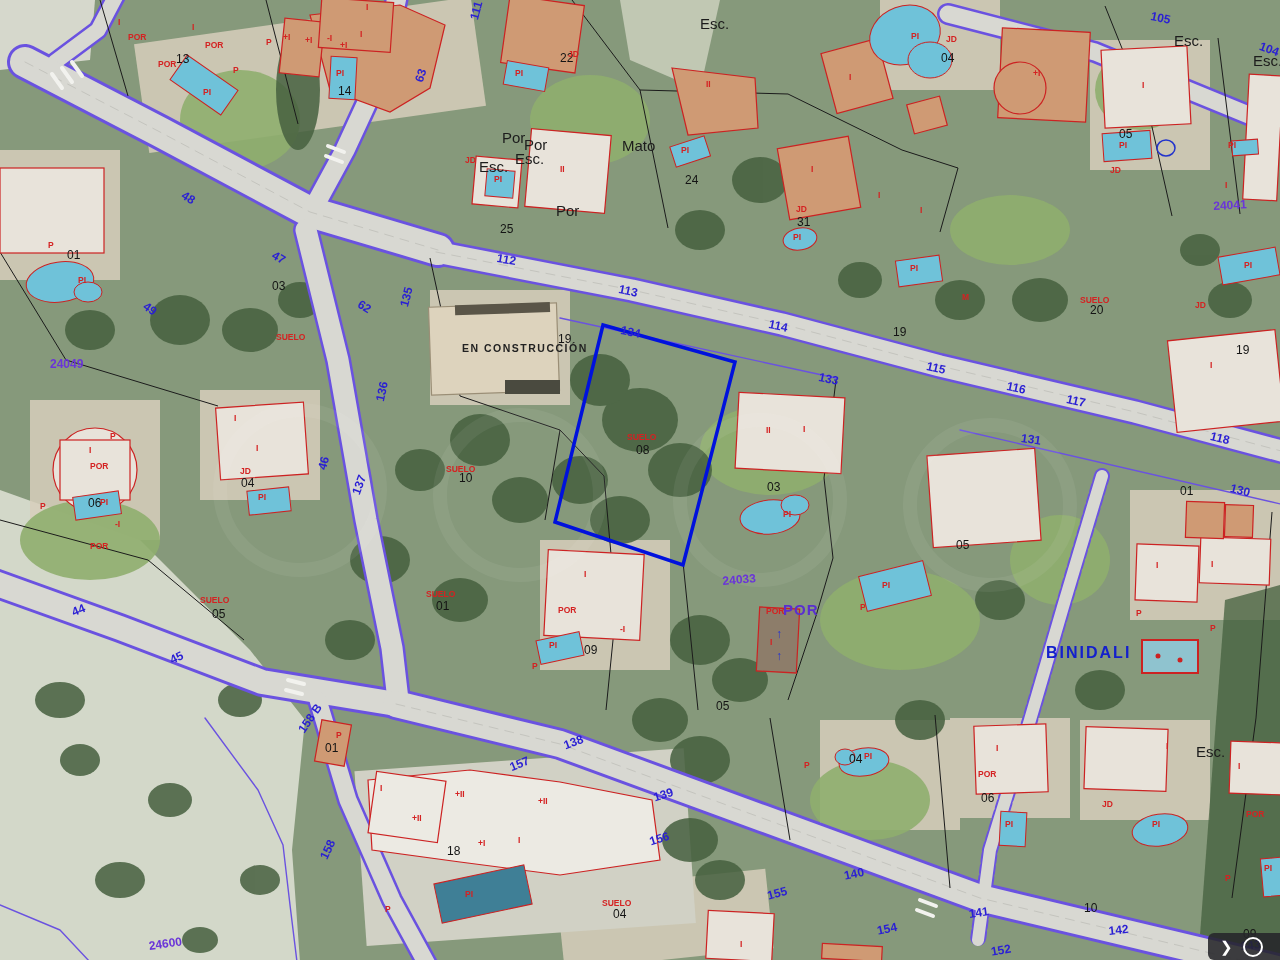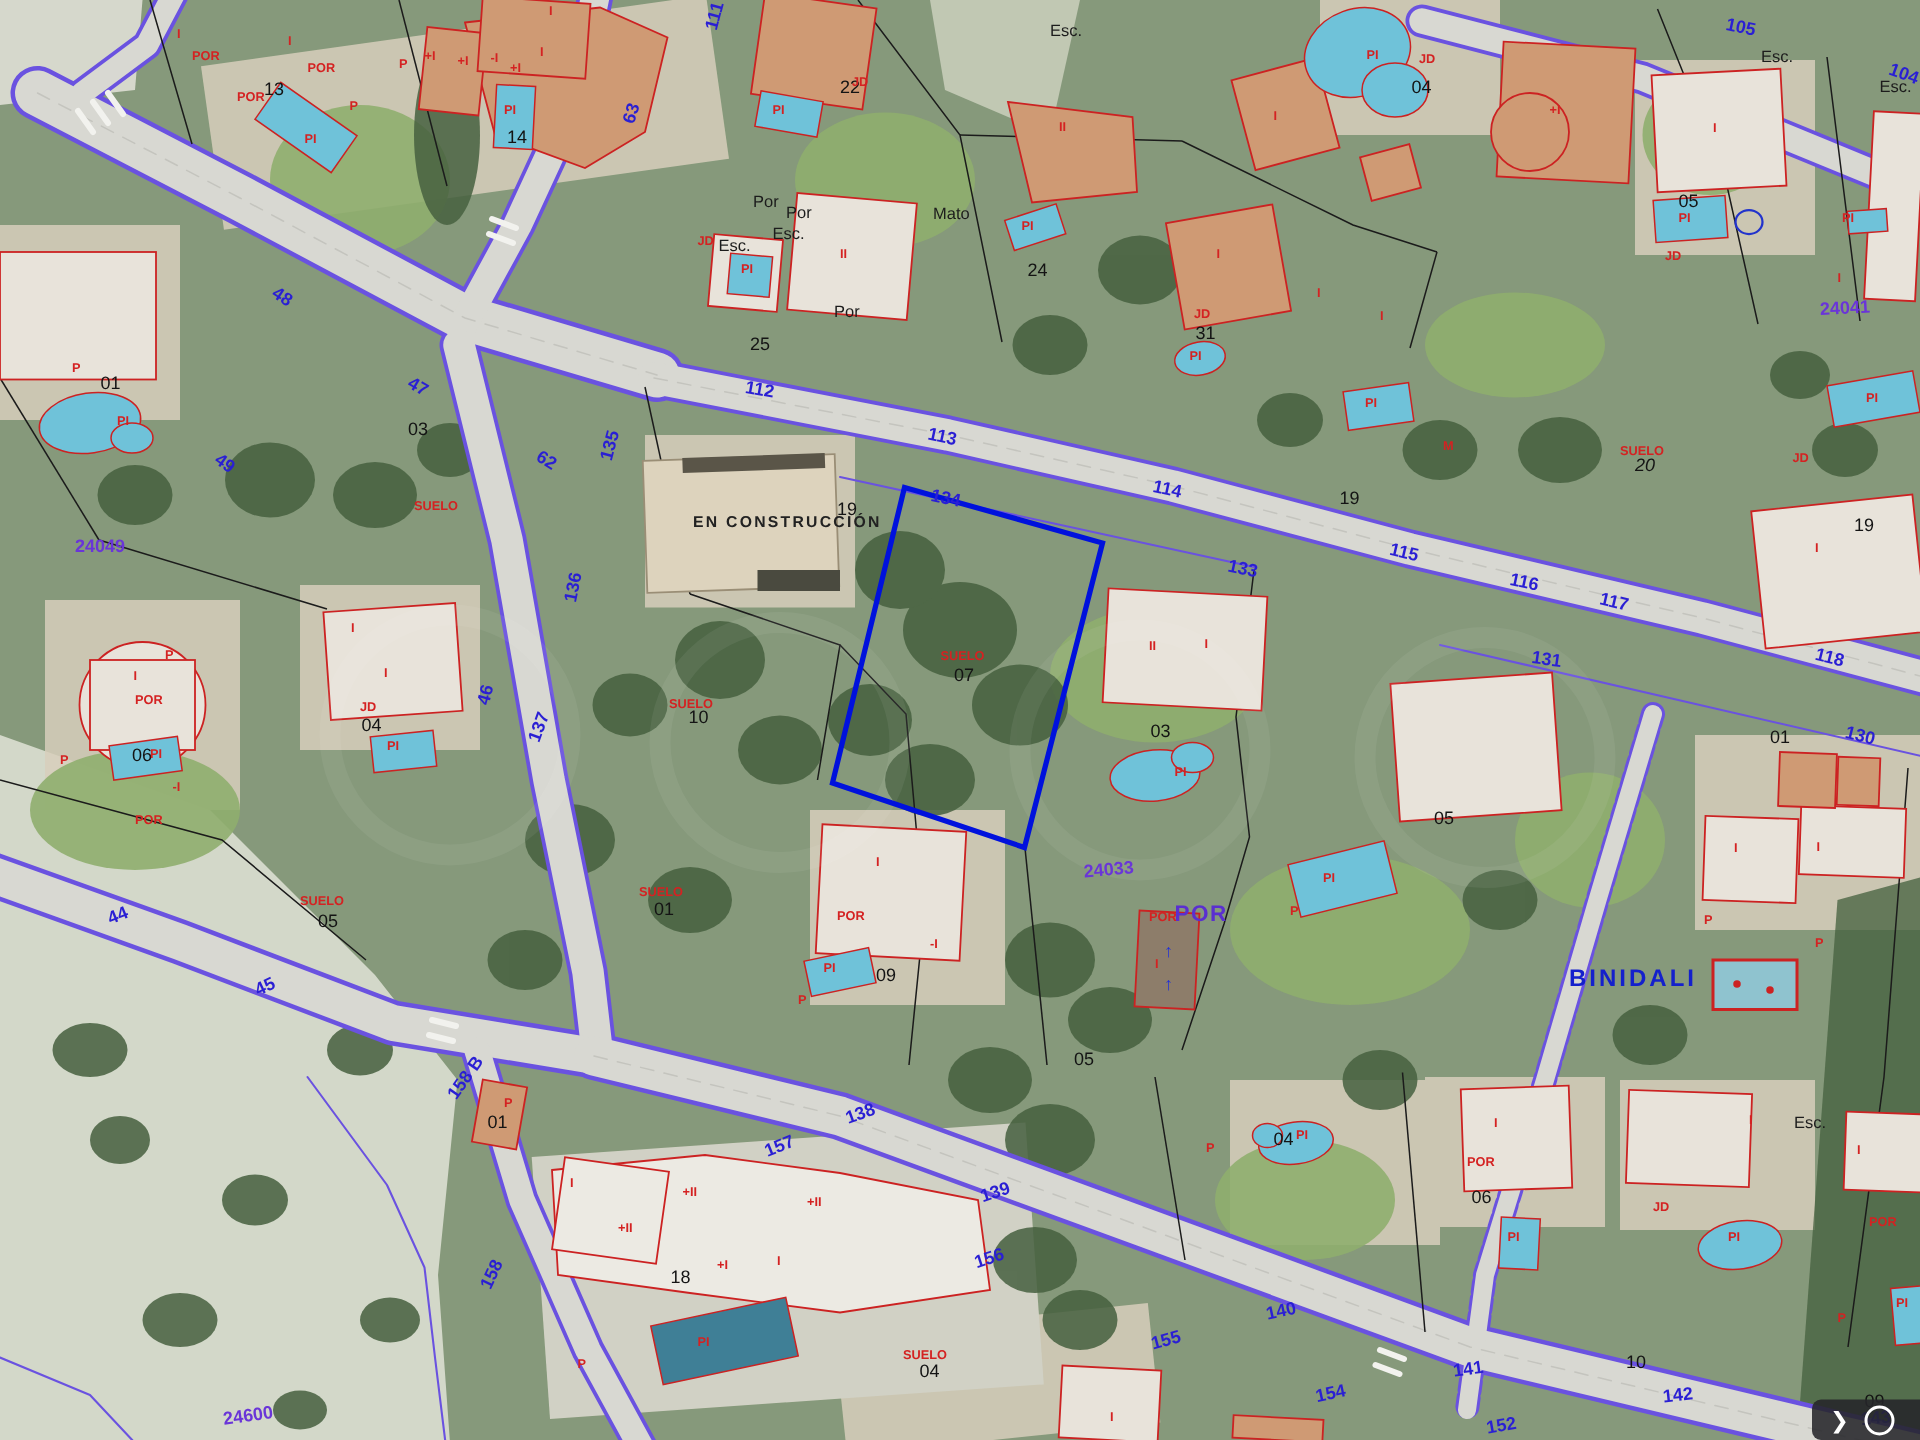--- a/index.html
+++ b/index.html
@@ -4,21 +4,21 @@
 <style>
   html,body{margin:0;padding:0;background:#222;}
   #stage{position:relative;width:1280px;height:960px;overflow:hidden;
          background:#86997b;font-family:"Liberation Sans","DejaVu Sans",sans-serif;}
   #decor{position:absolute;left:0;top:0;}
   #labels{position:absolute;left:0;top:0;width:1280px;height:960px;pointer-events:none;}
   .lbl{position:absolute;white-space:nowrap;line-height:1;transform-origin:left top;}
   .lbl-road{color:#2a1fd4;font-size:12px;font-weight:bold;}
   .lbl-ref{color:#6a35d8;font-size:12px;font-weight:bold;}
   .lbl-parcel{color:#141414;font-size:12px;}
-  .lbl-black{color:#1c1c1c;font-size:11px;}
+  .lbl-black{color:#1c1c1c;font-size:15px;}
   .lbl-red{color:#d42222;font-size:8.5px;font-weight:bold;}
   .lbl-bluesym{color:#2030d8;font-size:12px;font-weight:bold;}
   .special{position:absolute;white-space:nowrap;line-height:1;}
   #en-construccion{left:462px;top:343px;font-size:10.5px;color:#222;letter-spacing:1.5px;font-weight:bold;}
   #binidali{left:1046px;top:645px;font-size:16px;color:#1420cc;font-weight:bold;letter-spacing:2px;}
   #por-big{left:783px;top:602px;font-size:15px;color:#5a2fd0;font-weight:bold;letter-spacing:1px;}
   #toolbar{position:absolute;right:0;bottom:0;height:27px;width:60px;
            background:rgba(38,38,42,.88);border-radius:6px 0 0 6px;
            display:flex;align-items:center;gap:10px;padding-left:12px;overflow:hidden;}
   #toolbar .chev{color:#fff;font-size:15px;font-weight:bold;cursor:pointer;}
@@ -316,25 +316,25 @@
       <span class="lbl lbl-parcel" style="left: 338px; top: 85px;">14</span>
       <span class="lbl lbl-parcel" style="left: 560px; top: 52px;">22</span>
       <span class="lbl lbl-parcel" style="left: 500px; top: 223px;">25</span>
       <span class="lbl lbl-parcel" style="left: 685px; top: 174px;">24</span>
       <span class="lbl lbl-parcel" style="left: 797px; top: 216px;">31</span>
       <span class="lbl lbl-parcel" style="left: 941px; top: 52px;">04</span>
       <span class="lbl lbl-parcel" style="left: 1119px; top: 128px;">05</span>
       <span class="lbl lbl-parcel" style="left: 67px; top: 249px;">01</span>
       <span class="lbl lbl-parcel" style="left: 272px; top: 280px;">03</span>
       <span class="lbl lbl-parcel" style="left: 893px; top: 326px;">19</span>
-      <span class="lbl lbl-parcel" style="left: 1090px; top: 304px; font-style: italic;">20</span>
+      <span class="lbl lbl-parcel" style="left: 1090px; top: 304px;">20</span>
       <span class="lbl lbl-parcel" style="left: 1236px; top: 344px;">19</span>
       <span class="lbl lbl-parcel" style="left: 558px; top: 333px;">19</span>
       <span class="lbl lbl-parcel" style="left: 459px; top: 472px;">10</span>
-      <span class="lbl lbl-parcel" style="left: 636px; top: 444px;">07</span>
+      <span class="lbl lbl-parcel" style="left: 636px; top: 444px;">08</span>
       <span class="lbl lbl-parcel" style="left: 767px; top: 481px;">03</span>
       <span class="lbl lbl-parcel" style="left: 956px; top: 539px;">05</span>
       <span class="lbl lbl-parcel" style="left: 241px; top: 477px;">04</span>
       <span class="lbl lbl-parcel" style="left: 88px; top: 497px;">06</span>
       <span class="lbl lbl-parcel" style="left: 212px; top: 608px;">05</span>
       <span class="lbl lbl-parcel" style="left: 436px; top: 600px;">01</span>
       <span class="lbl lbl-parcel" style="left: 584px; top: 644px;">09</span>
       <span class="lbl lbl-parcel" style="left: 716px; top: 700px;">05</span>
       <span class="lbl lbl-parcel" style="left: 849px; top: 753px;">04</span>
       <span class="lbl lbl-parcel" style="left: 447px; top: 845px;">18</span>

